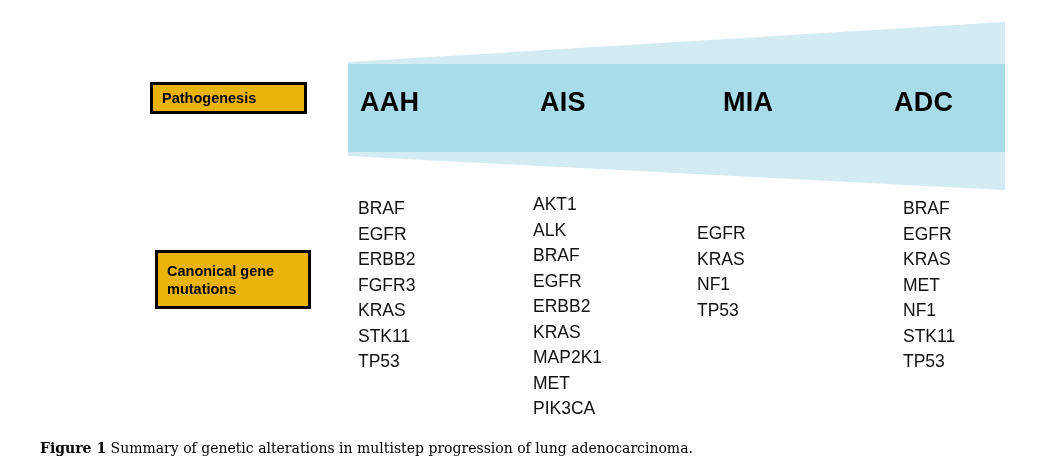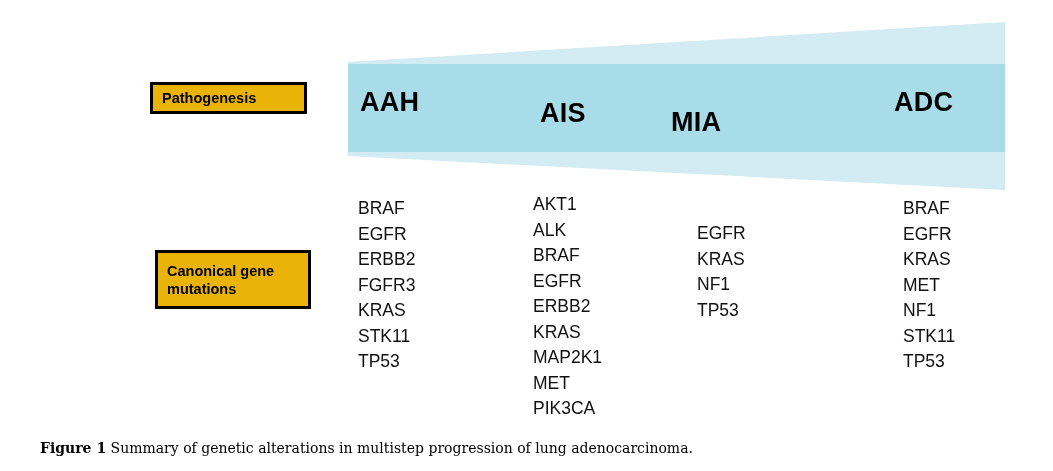--- a/index.html
+++ b/index.html
@@ -127,22 +127,22 @@
 
   <div class="funnel-wrap">
     <svg class="funnel-svg" viewBox="0 0 1053 205" preserveAspectRatio="none">
 
       <polygon points="348,62 1005,22 1005,190 348,156" fill="#d3ebf2"></polygon>
 
       <rect x="348" y="64" width="657" height="88" fill="#a8dce8"></rect>
     </svg>
 
     <span class="stage-label" style="left:360px; top:89px;">AAH</span>
-    <span class="stage-label" style="left:540px; top:89px;margin-top:11px;">AIS</span>
-    <span class="stage-label" style="left:671px; top:89px;margin-top:20px;">MIA</span>
+    <span class="stage-label" style="left:540px; top:89px;">AIS</span>
+    <span class="stage-label" style="left:723px; top:89px;">MIA</span>
     <span class="stage-label" style="left:894px; top:89px;">ADC</span>
   </div>
 
   <div class="row-label-box" id="box-pathogenesis">
     <span class="row-label-text">Pathogenesis</span>
   </div>
 
   <div class="row-label-box" id="box-mutations">
     <span class="row-label-text">Canonical gene
 mutations</span>

